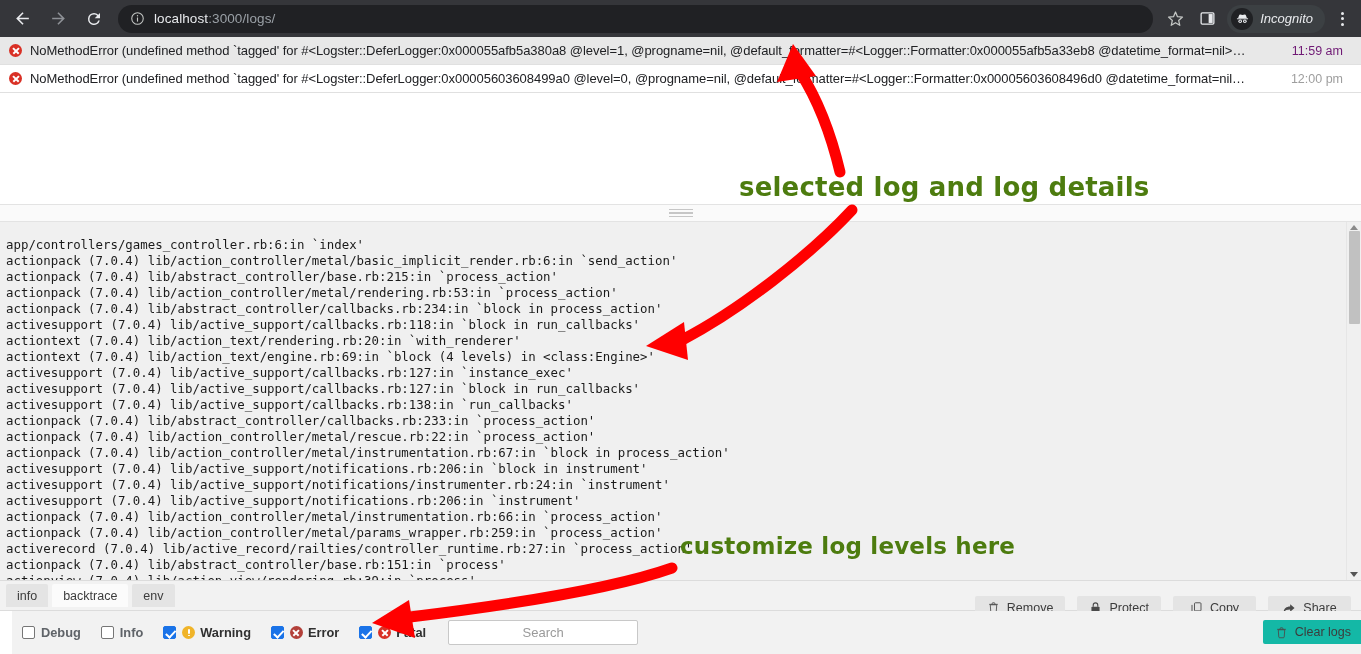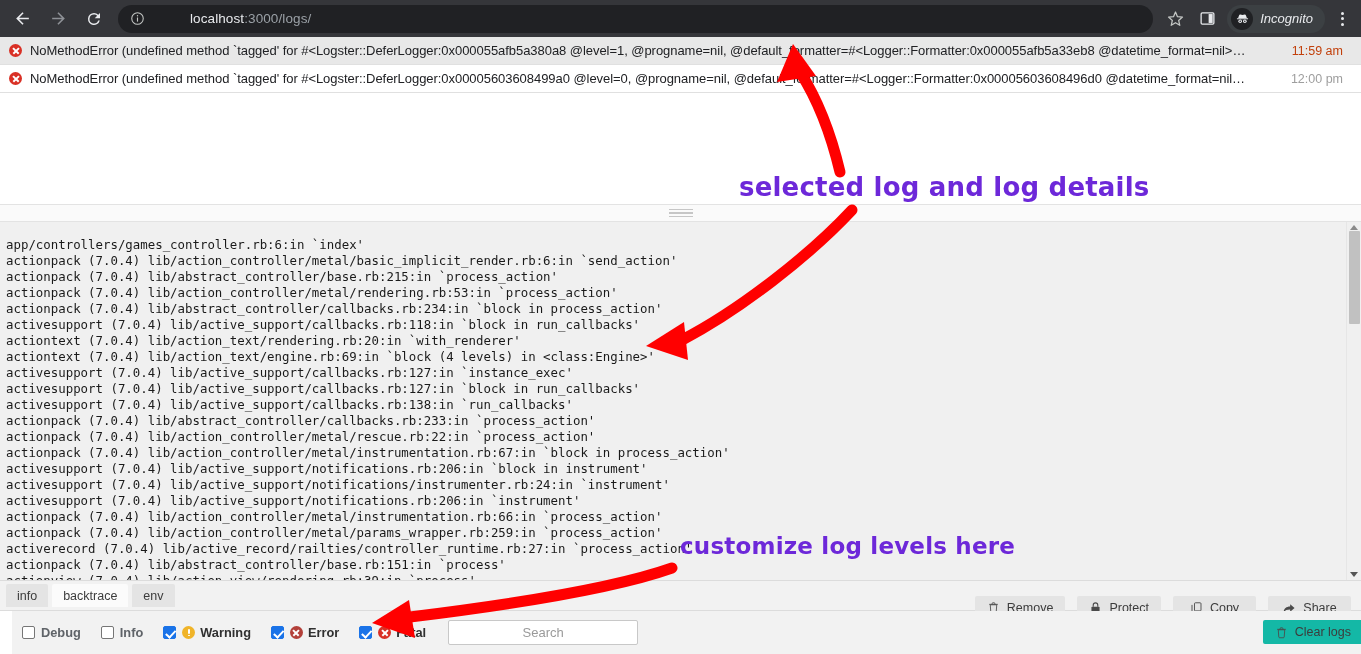--- a/index.html
+++ b/index.html
@@ -34,21 +34,20 @@
     display: flex; align-items: center;
     padding: 0 12px;
     margin-right: 8px;
   }
   #omnibox .info-ico { margin-right: 9px; display:flex; }
   #url-text {
     font-size: 13.5px;
     color: #9aa0a6;
     white-space: nowrap;
     letter-spacing: 0.1px;
-    margin-left: 36px;
   }
   #url-text .host { color: #e8eaed; }
   #star-btn { width: 28px; height:28px; display:flex; align-items:center; justify-content:center; margin-right: 4px;}
   #sidepanel-btn { width: 28px; height:28px; display:flex; align-items:center; justify-content:center; margin-right: 6px;}
   #incognito-chip {
     height: 28px;
     background: #3c4043;
     border-radius: 14px;
     display: flex; align-items: center;
     padding: 0 12px 0 4px;
@@ -103,21 +102,21 @@
     font-size: 13px;
     letter-spacing: -0.05px;
   }
   .log-row .ts {
     width: 92px; min-width:92px;
     text-align: right;
     padding-right: 18px;
     color: #9e9e9e;
     font-size: 12.5px;
   }
-  .log-row.selected .ts { color: #c2410c; }
+  .log-row.selected .ts { color: #701a75; }
 
   
   .cx {
     width: 13px; height: 13px; border-radius: 50%;
     background: #d93025;
     position: relative; display:inline-block;
   }
   .cx::before, .cx::after {
     content:""; position:absolute;
     left: 2.5px; top: 5.8px;
@@ -307,21 +306,21 @@
   }
 
   
   #annots {
     position: absolute; top: 0; left: 0;
     width: 1361px; height: 654px;
     pointer-events: none;
   }
   .anno-text {
     position: absolute;
-    color: #6d28d9;
+    color: #4d7c0f;
     font-family: "DejaVu Sans", sans-serif;
     font-weight: bold;
     white-space: nowrap;
   }
   #anno-1 { left: 739px; top: 172px; font-size: 26px; letter-spacing: 0.2px; }
   #anno-2 { left: 680px; top: 533px; font-size: 23px; letter-spacing: 0.2px; }
 </style>
 </head>
 <body>
 

